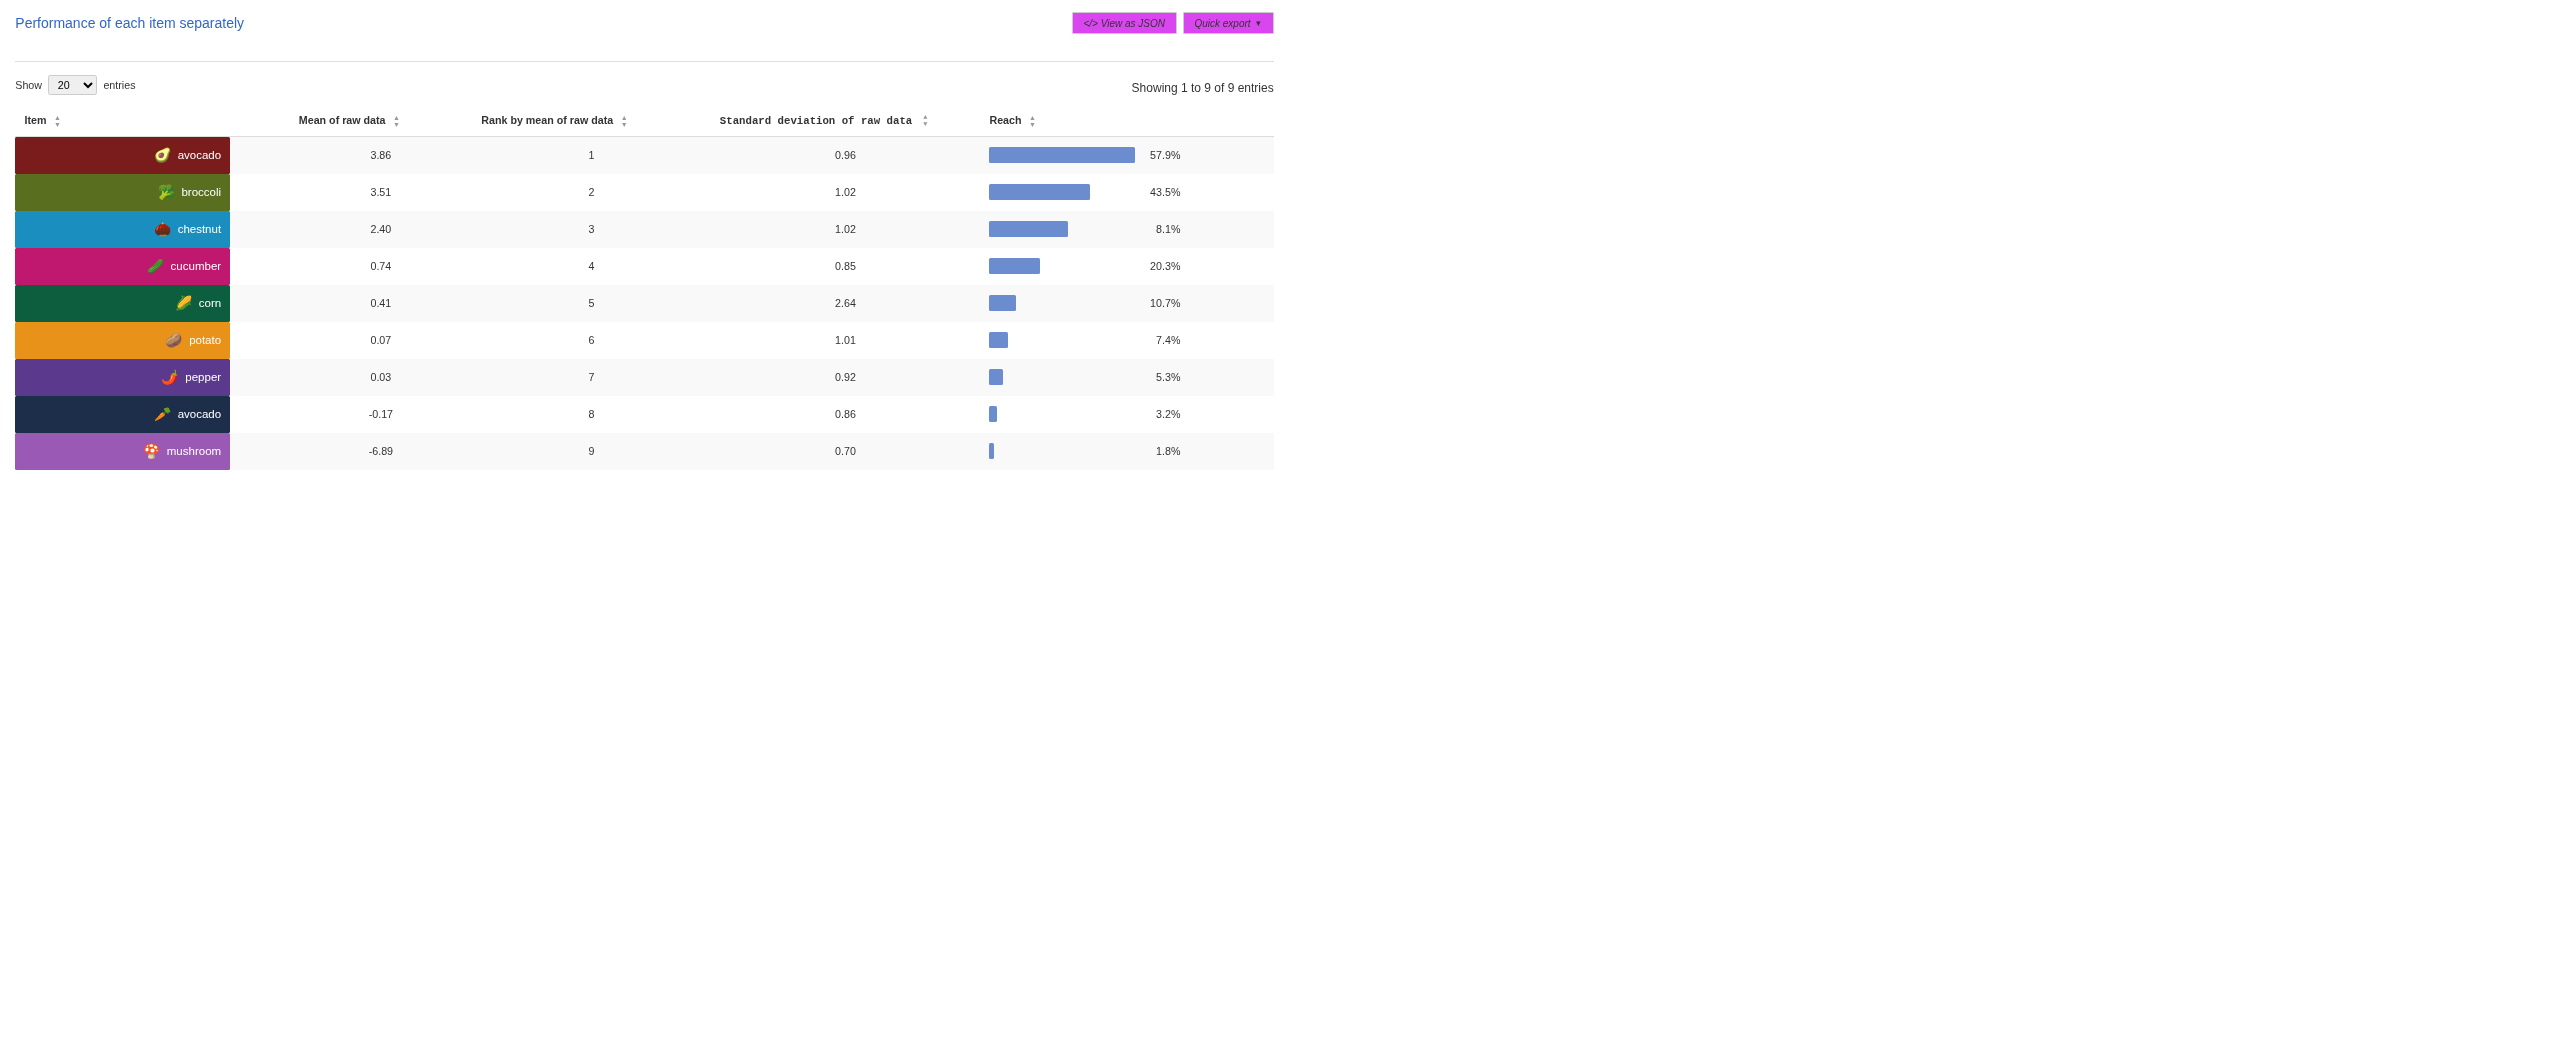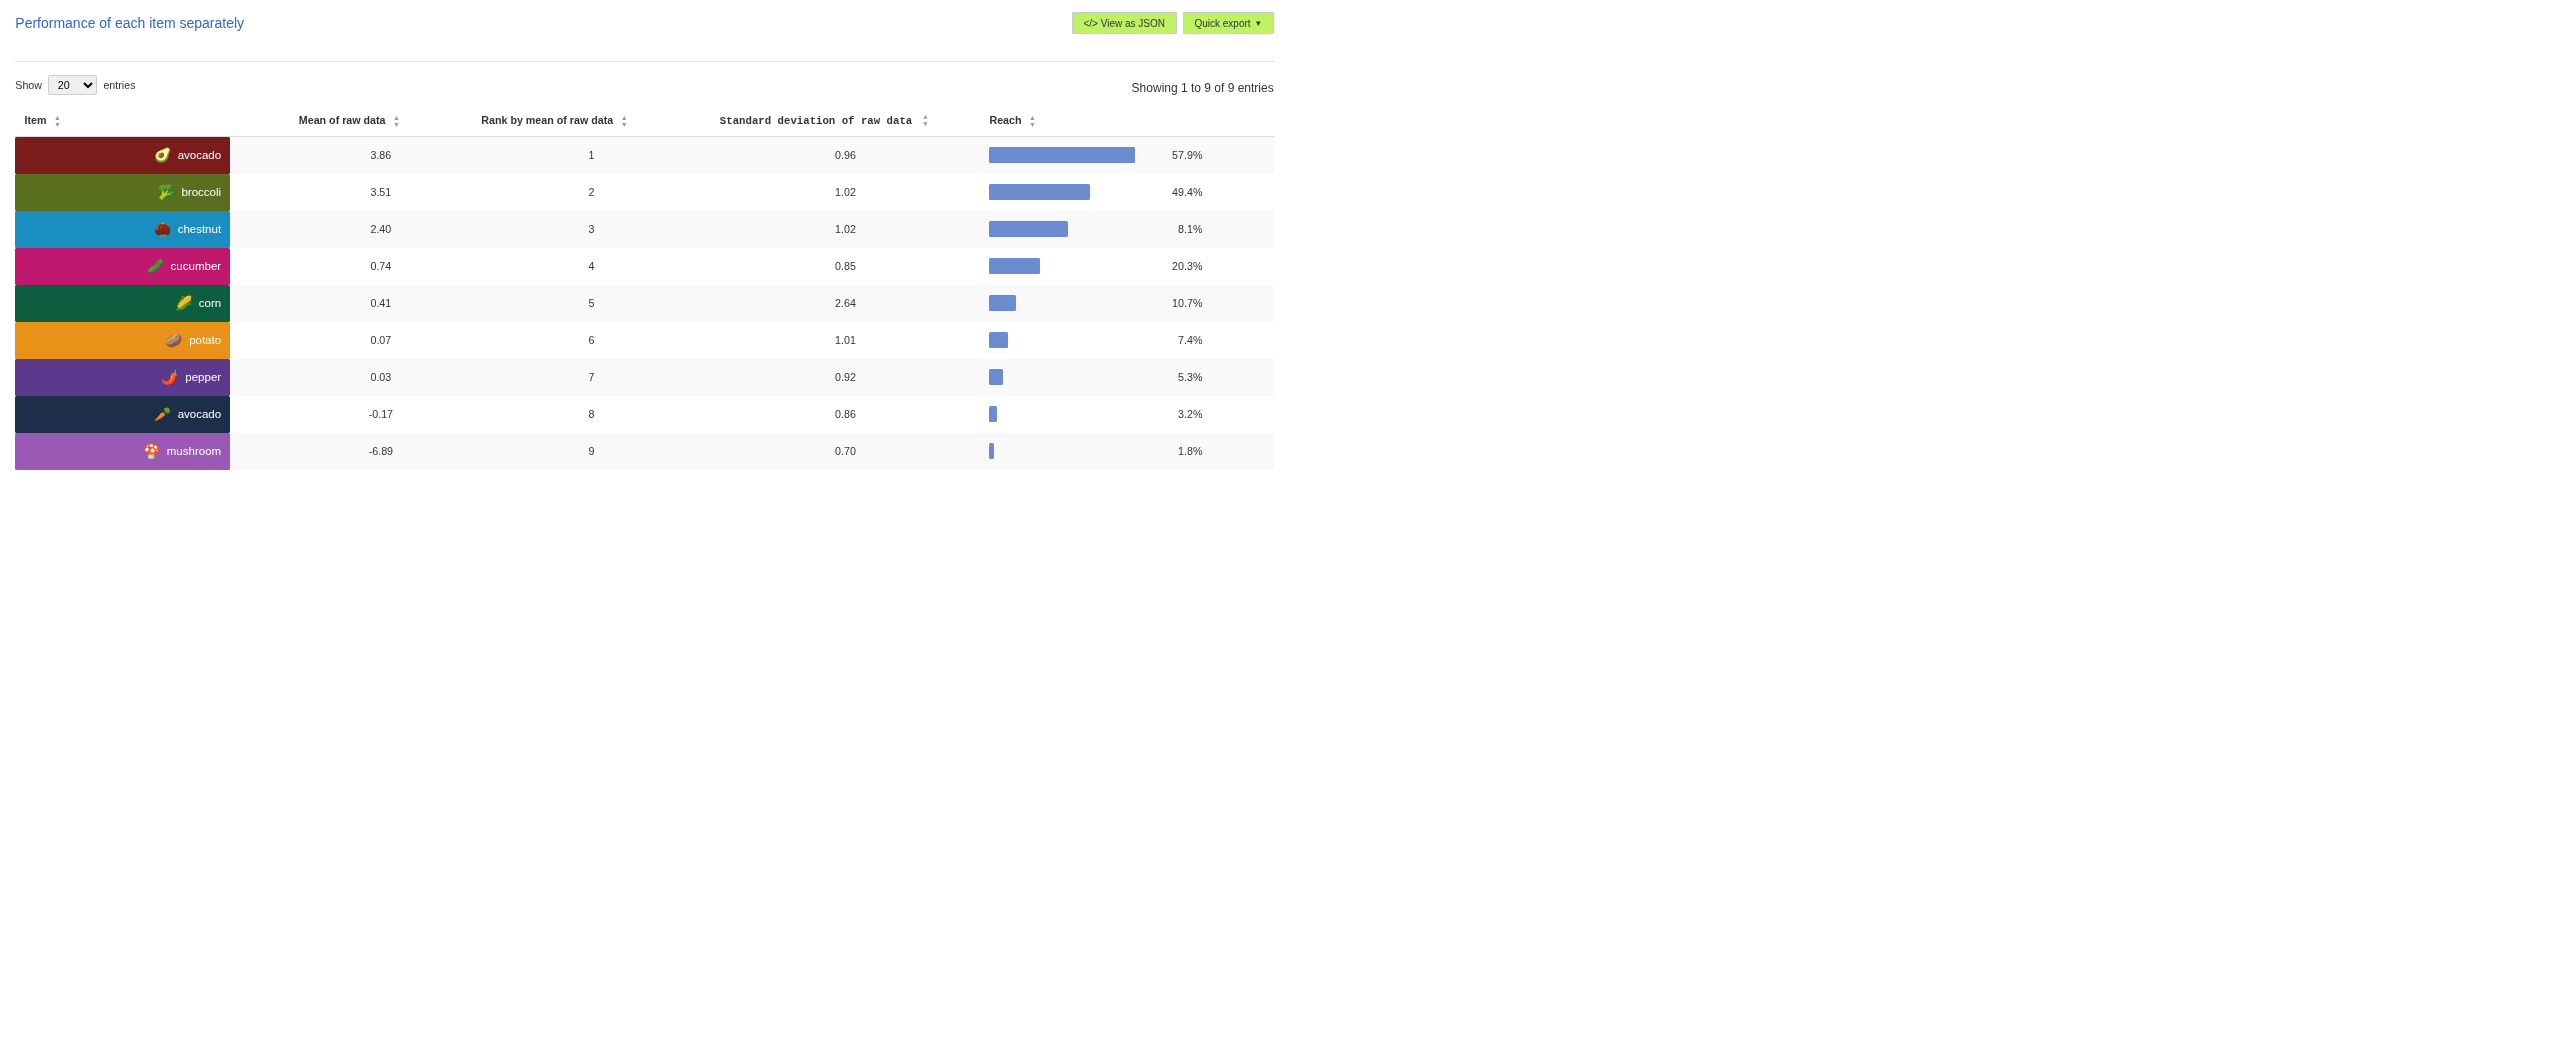--- a/index.html
+++ b/index.html
@@ -27,28 +27,29 @@
       font-weight: normal;
     }
     .top-actions {
       display: flex;
       gap: 6.1px;
       align-items: center;
     }
     .btn {
       padding: 4.6px 10.7px;
       border: 0.8px solid #ccc;
-      background: #bef264;
+      background: #d946ef;
       color: #333;
       cursor: pointer;
       font-size: 10px;
       border-radius: 1px;
       display: flex;
       align-items: center;
       gap: 3.8px;
+      font-style: italic;
     }
     .controls-bar {
       display: flex;
       justify-content: space-between;
       align-items: flex-end;
       margin-bottom: 10.7px;
     }
     .show-entries {
       display: flex;
       align-items: center;
@@ -110,21 +111,21 @@
     }
     .item-icon {
       font-size: 14px;
     }
     .num-cell {
       text-align: center;
     }
     .reach-cell {
       display: flex;
       align-items: center;
-      gap: 22px;
+      gap: 0;
     }
     .reach-bar-container {
       width: 153px;
       height: 17px;
       display: flex;
       align-items: center;
     }
     .reach-bar {
       height: 15.3px;
       background: #6b8cce;
@@ -239,21 +240,21 @@
             </div>
           </td>
           <td class="num-cell">3.51</td>
           <td class="num-cell">2</td>
           <td class="num-cell">1.02</td>
           <td>
             <div class="reach-cell">
               <div class="reach-bar-container">
                 <div class="reach-bar" style="width: 101px;"></div>
               </div>
-              <span class="reach-pct">49.4%</span>
+              <span class="reach-pct">43.5%</span>
             </div>
           </td>
         </tr>
         <tr>
           <td style="padding: 0px;">
             <div class="item-label-block" style="background: rgb(26, 143, 191);">
               <span class="item-icon">🌰</span>
               <span>chestnut</span>
             </div>
           </td>

